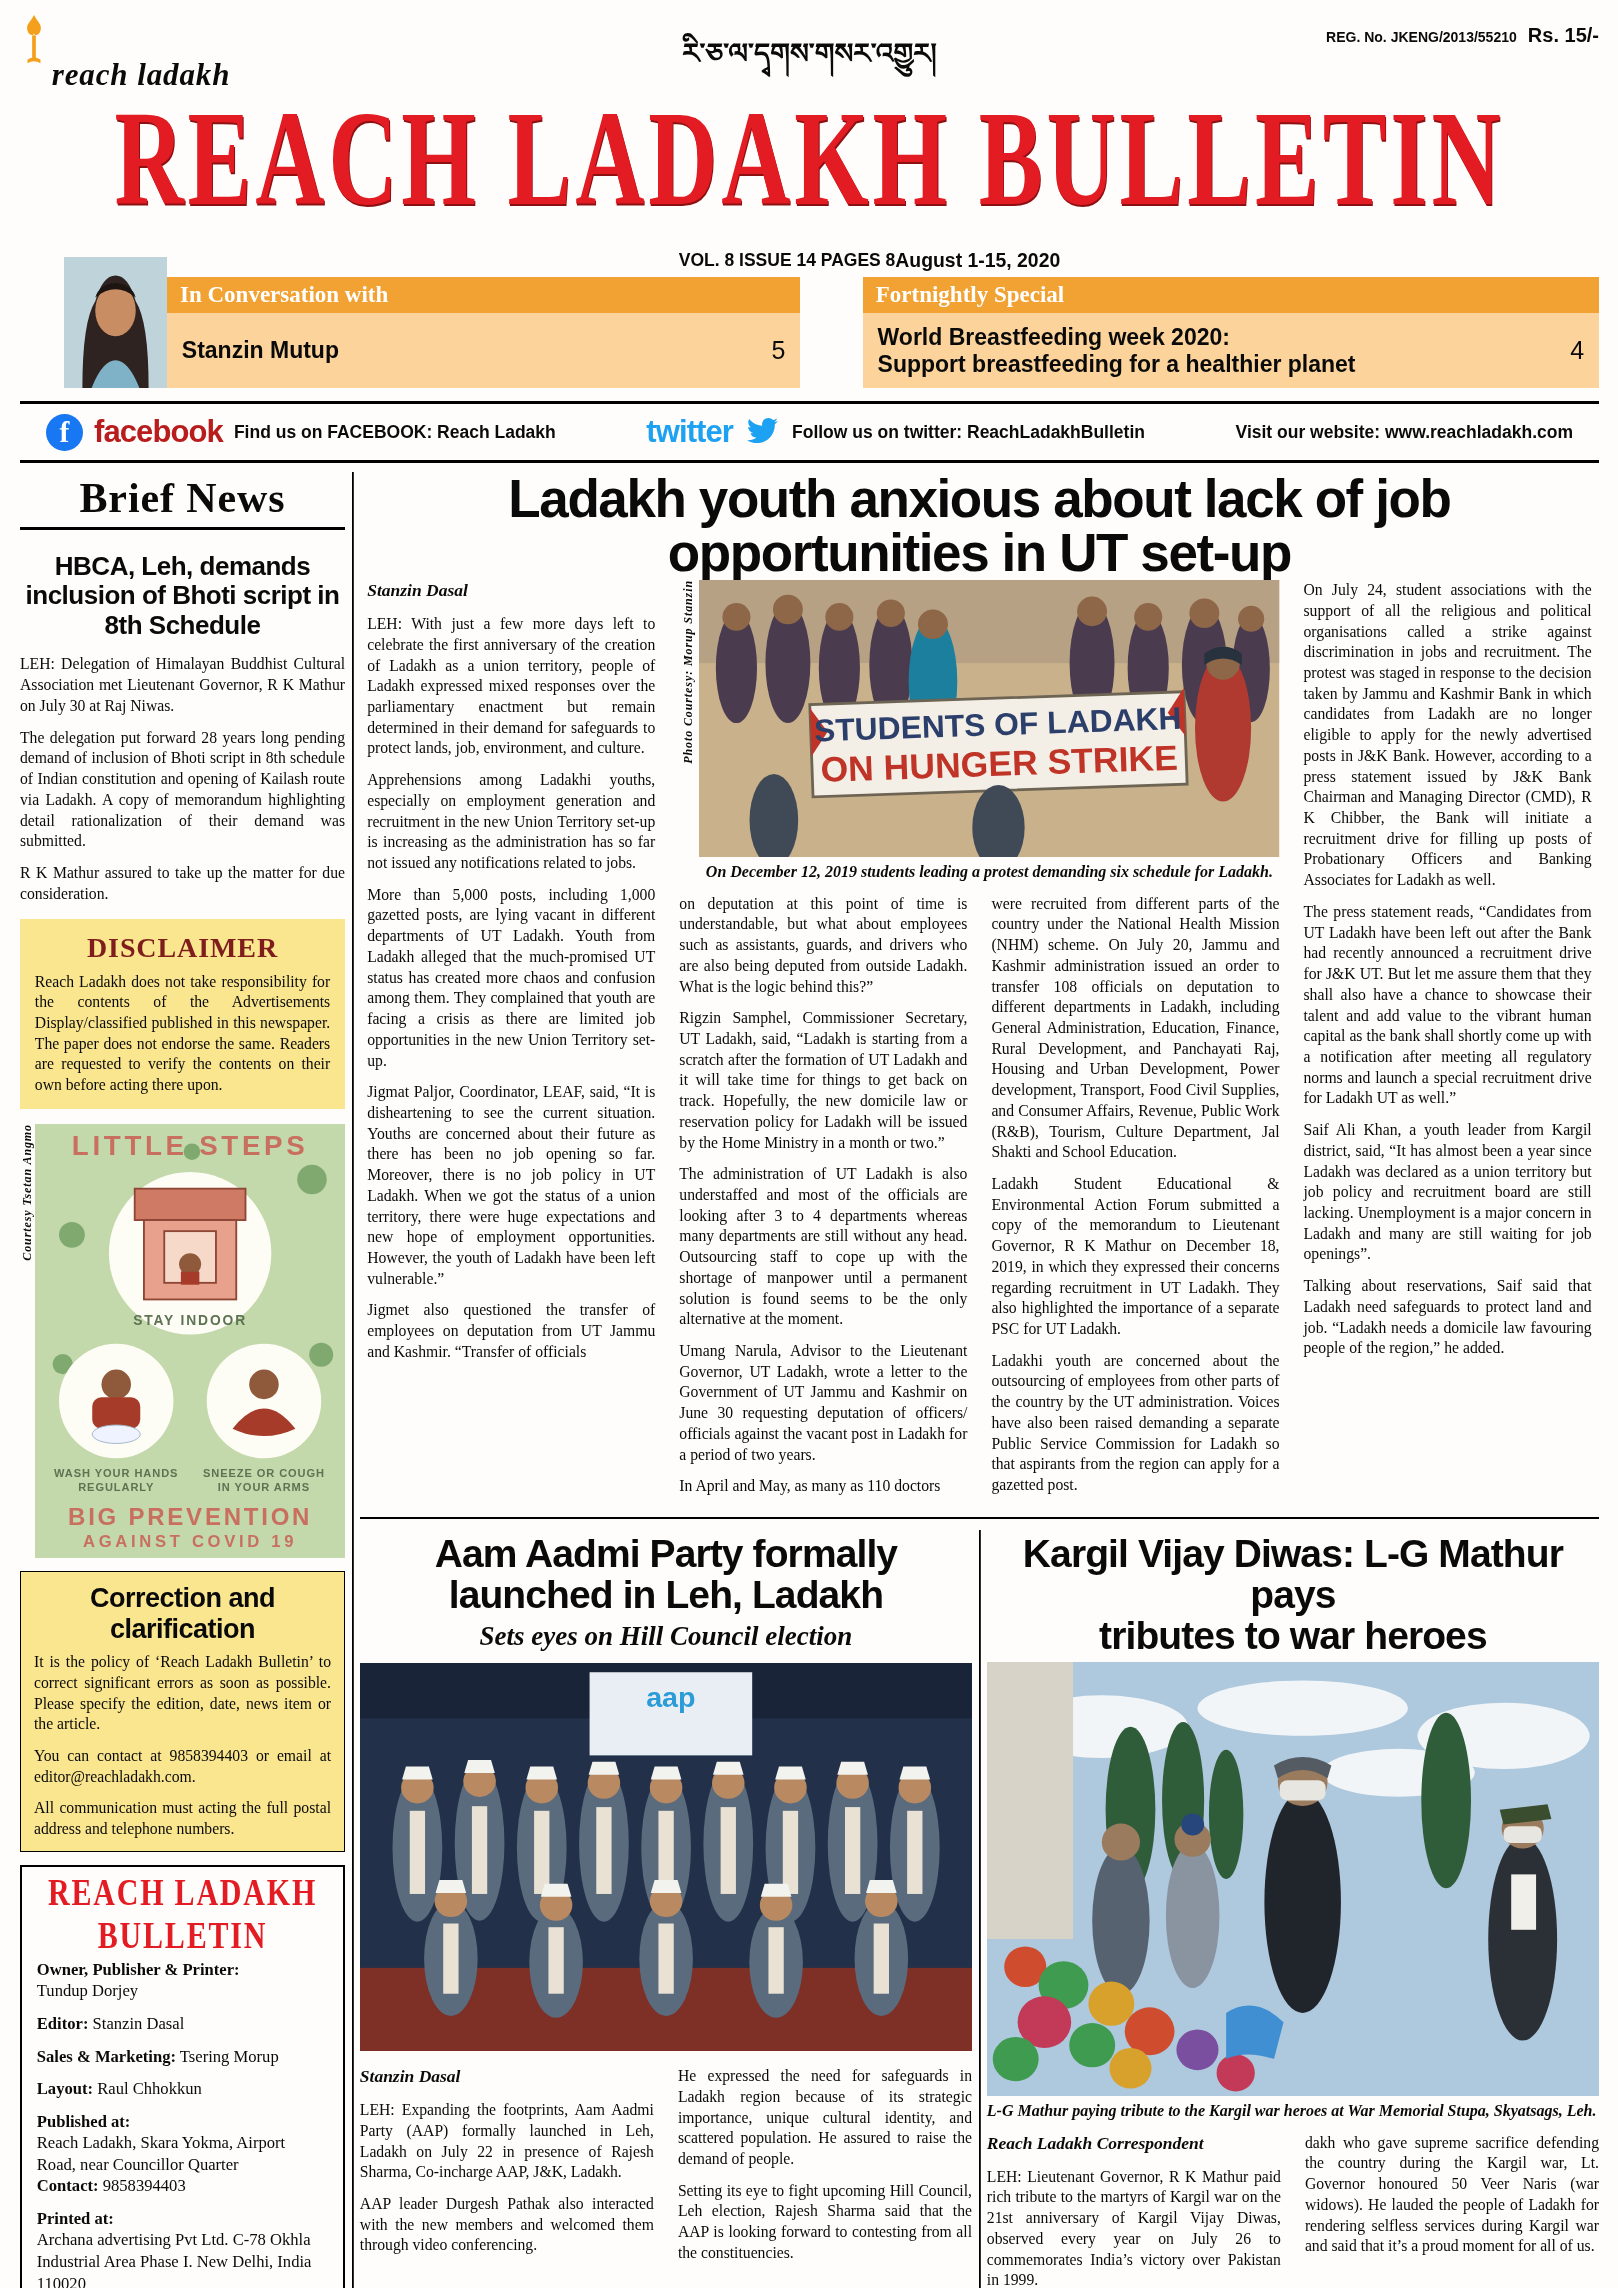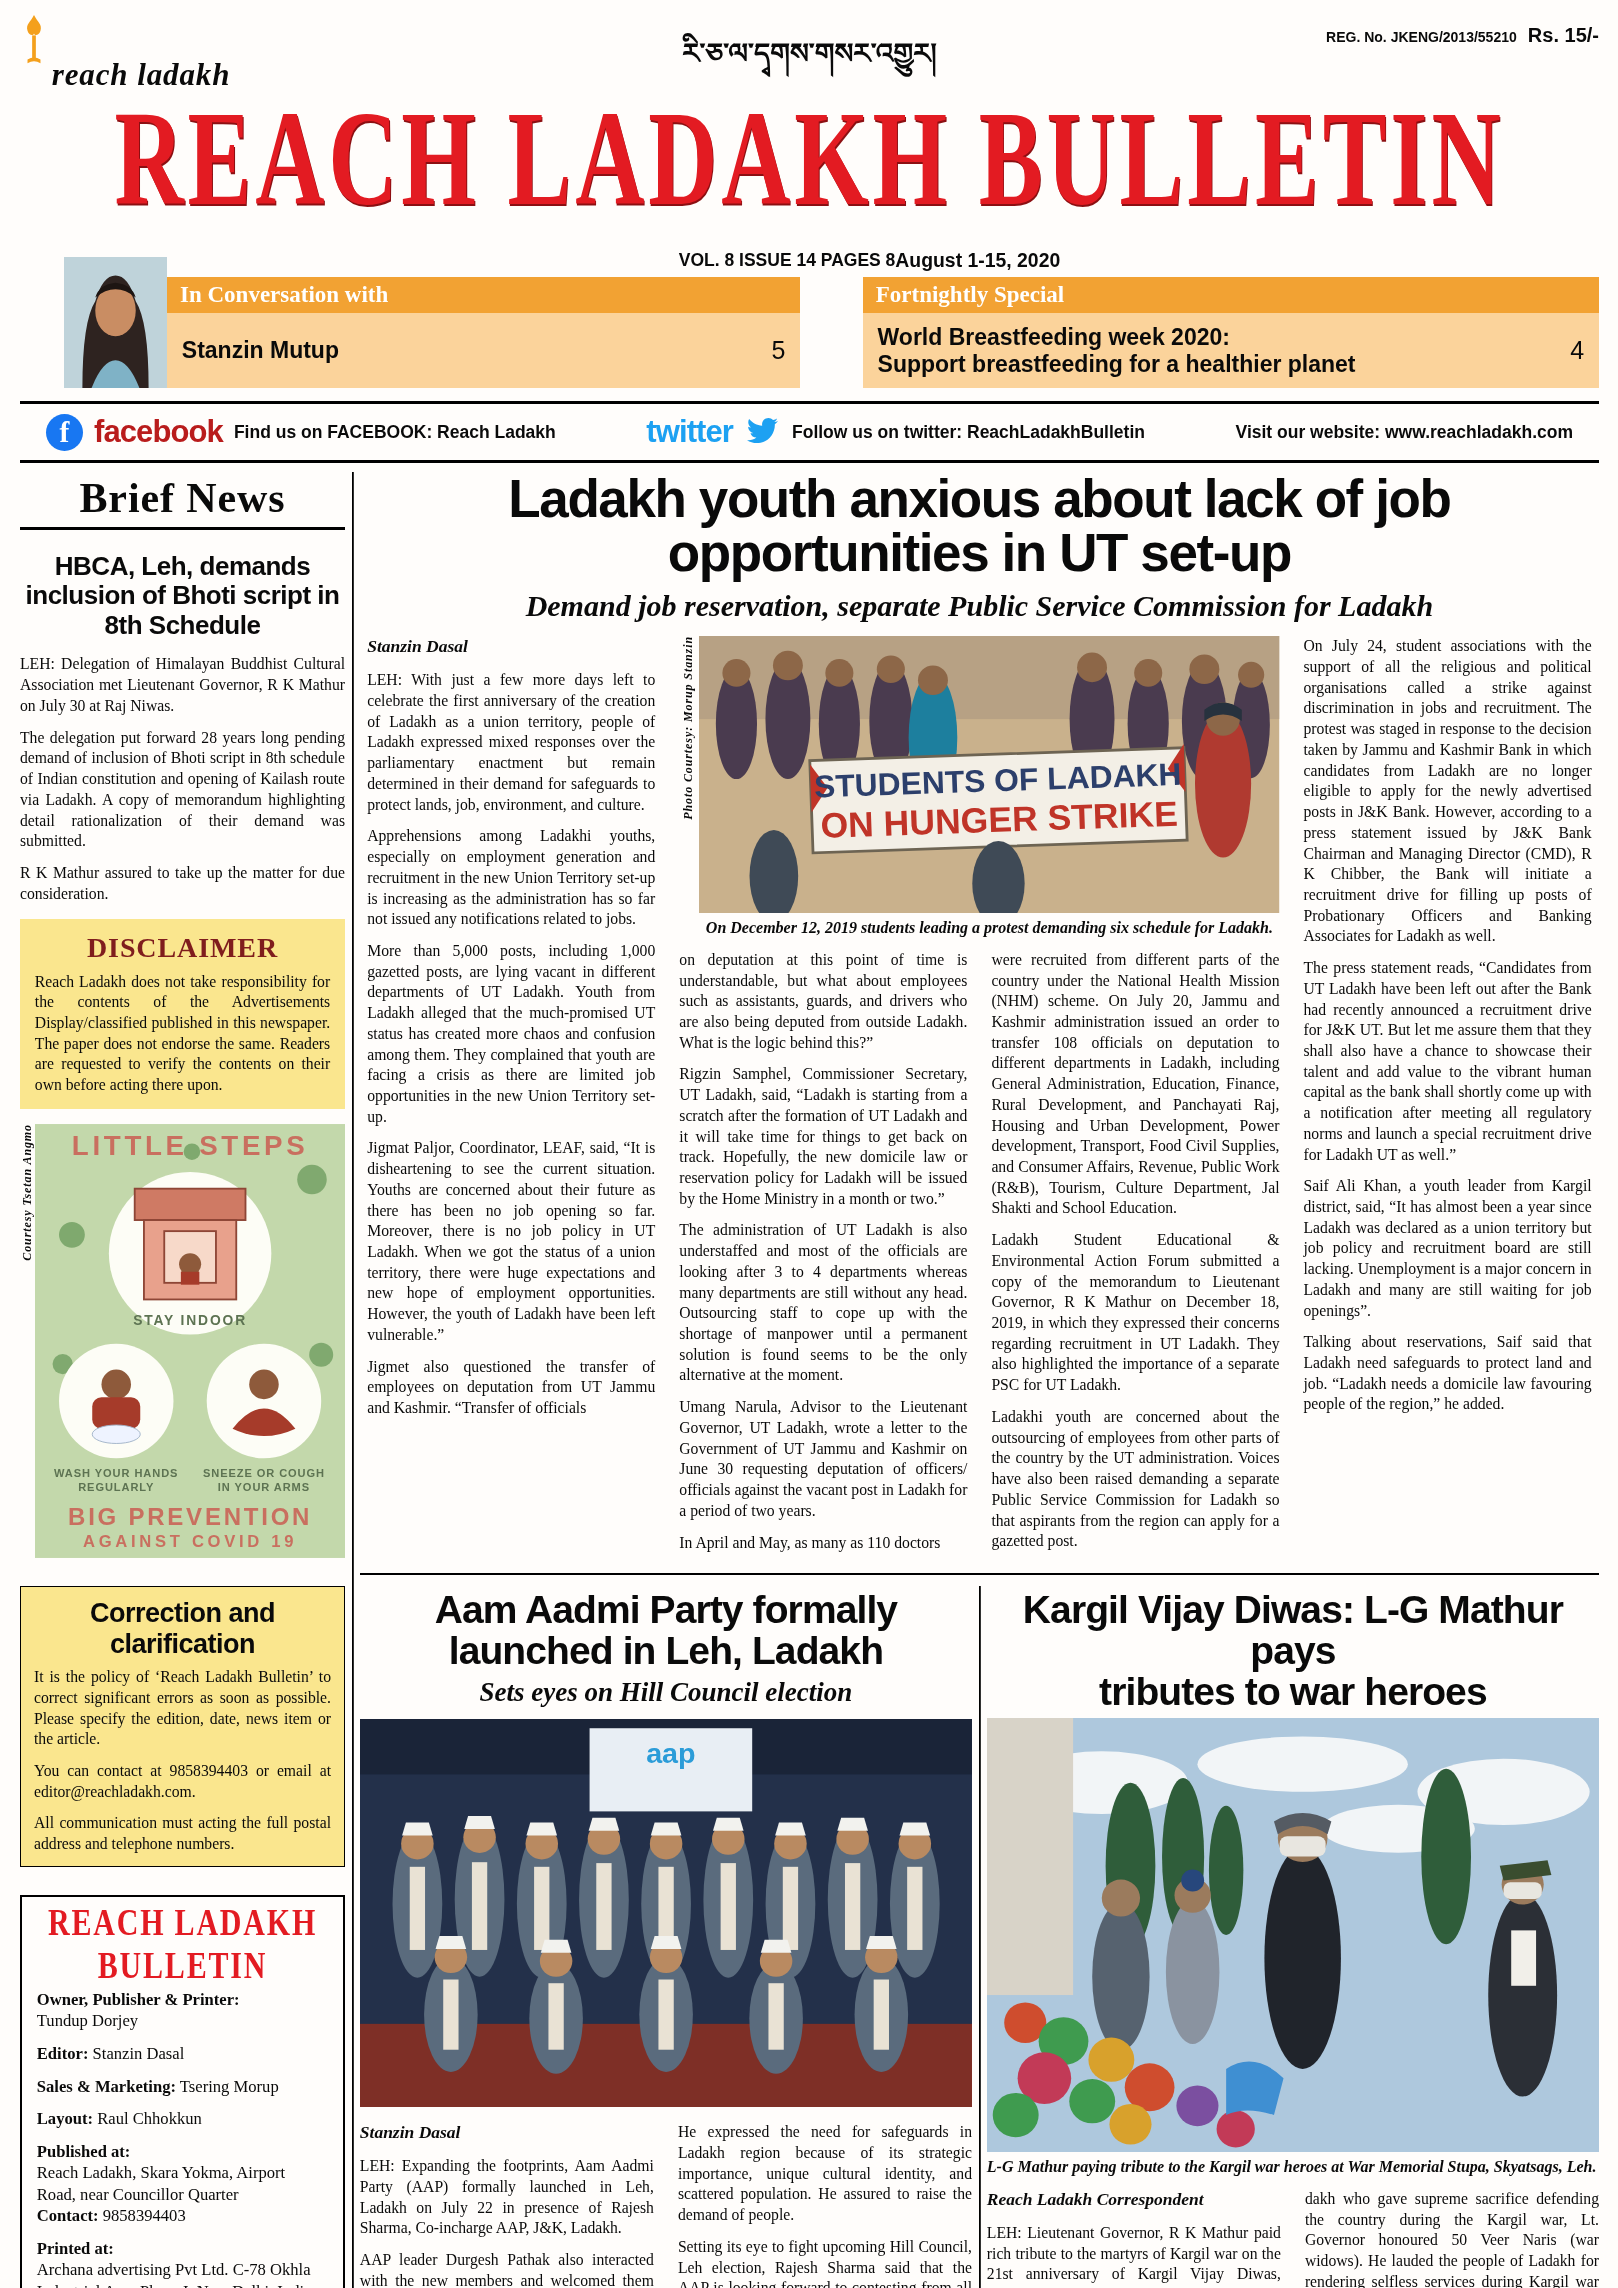--- a/index.html
+++ b/index.html
@@ -49,21 +49,21 @@
                letter-spacing:0.9px;margin:1.8px 0 5.5px;}
   .brief-rule{border-top:3.7px solid #000;margin-bottom:22px;}
   .brief-head{font-family:"Liberation Sans",sans-serif;font-weight:800;font-size:26px;line-height:1.12;
               text-align:center;letter-spacing:-0.5px;margin-bottom:14.8px;}
   .para{font-size:15.7px;line-height:1.32;text-align:justify;margin:0 0 11px;}
   .ybox{background:#fae68e;padding:13px 14.8px;margin:14.8px 0;}
   .ybox .title{color:#7f1d1d;font-weight:bold;font-size:28px;text-align:center;letter-spacing:0.9px;margin-bottom:7.4px;}
   .poster{position:relative;margin:13px 0 9.2px 14.8px;}
   .courtesy{position:absolute;left:-14.8px;top:0;transform:rotate(180deg);writing-mode:vertical-rl;
             font-style:italic;font-weight:bold;font-size:12px;letter-spacing:0.9px;}
-  .corrbox{background:#fae68e;border:1.8px solid #000;padding:11px 13px;margin:28px 0;}
+  .corrbox{background:#fae68e;border:1.8px solid #000;padding:11px 13px;margin:13px 0;}
   .corrbox .title{font-family:"Liberation Sans",sans-serif;font-weight:800;font-size:27px;
                   text-align:center;letter-spacing:-0.5px;margin-bottom:7.4px;}
   .imprint{border:2.8px solid #000;padding:13px 14.8px;margin-top:13px;}
   .imprint-title{color:#e31b22;font-family:"Liberation Serif",serif;font-weight:bold;font-size:30px;
                  text-align:center;letter-spacing:1.8px;margin-bottom:11px;transform:scaleY(1.25);transform-origin:center;}
   .imp-entry{font-size:16.6px;line-height:1.3;margin-bottom:11px;}
   .imp-entry b{font-family:"Liberation Serif",serif;}
   
   .h-main{font-family:"Liberation Sans",sans-serif;font-weight:800;font-size:53px;letter-spacing:-1.4px;
           text-align:center;line-height:1.02;margin:0 5.5px;}
@@ -260,21 +260,20 @@
         </div>
       </div>
     </div>
 
     <div class="vdiv"></div>
 
     <div>
 
       <div>
         <div class="h-main">Ladakh youth anxious about lack of job opportunities in UT set-up</div>
-        <div class="h-sub">Demand job reservation, separate Public Service Commission for Ladakh</div>
         <div class="ms-grid">
           <div class="ms-col1">
             <p class="byline">Stanzin Dasal</p>
             <p class="para">LEH: With just a few more days left to celebrate the first anniversary of the creation of Ladakh as a union territory, people of Ladakh expressed mixed responses over the parliamentary enactment but remain determined in their demand for safeguards to protect lands, job, environment, and culture.</p>
             <p class="para">Apprehensions among Ladakhi youths, especially on employment generation and recruitment in the new Union Territory set-up is increasing as the administration has so far not issued any notifications related to jobs.</p>
             <p class="para">More than 5,000 posts, including 1,000 gazetted posts, are lying vacant in different departments of UT Ladakh. Youth from Ladakh alleged that the much-promised UT status has created more chaos and confusion among them. They complained that youth are facing a crisis as there are limited job opportunities in the new Union Territory set-up.</p>
             <p class="para">Jigmat Paljor, Coordinator, LEAF, said, “It is disheartening to see the current situation. Youths are concerned about their future as there has been no job opening so far. Moreover, there is no job policy in UT Ladakh. When we got the status of a union territory, there were huge expectations and new hope of employment opportunities. However, the youth of Ladakh have been left vulnerable.”</p>
             <p class="para">Jigmet also questioned the transfer of employees on deputation from UT Jammu and Kashmir. “Transfer of officials</p>
           </div>
           <div class="ms-photo">

